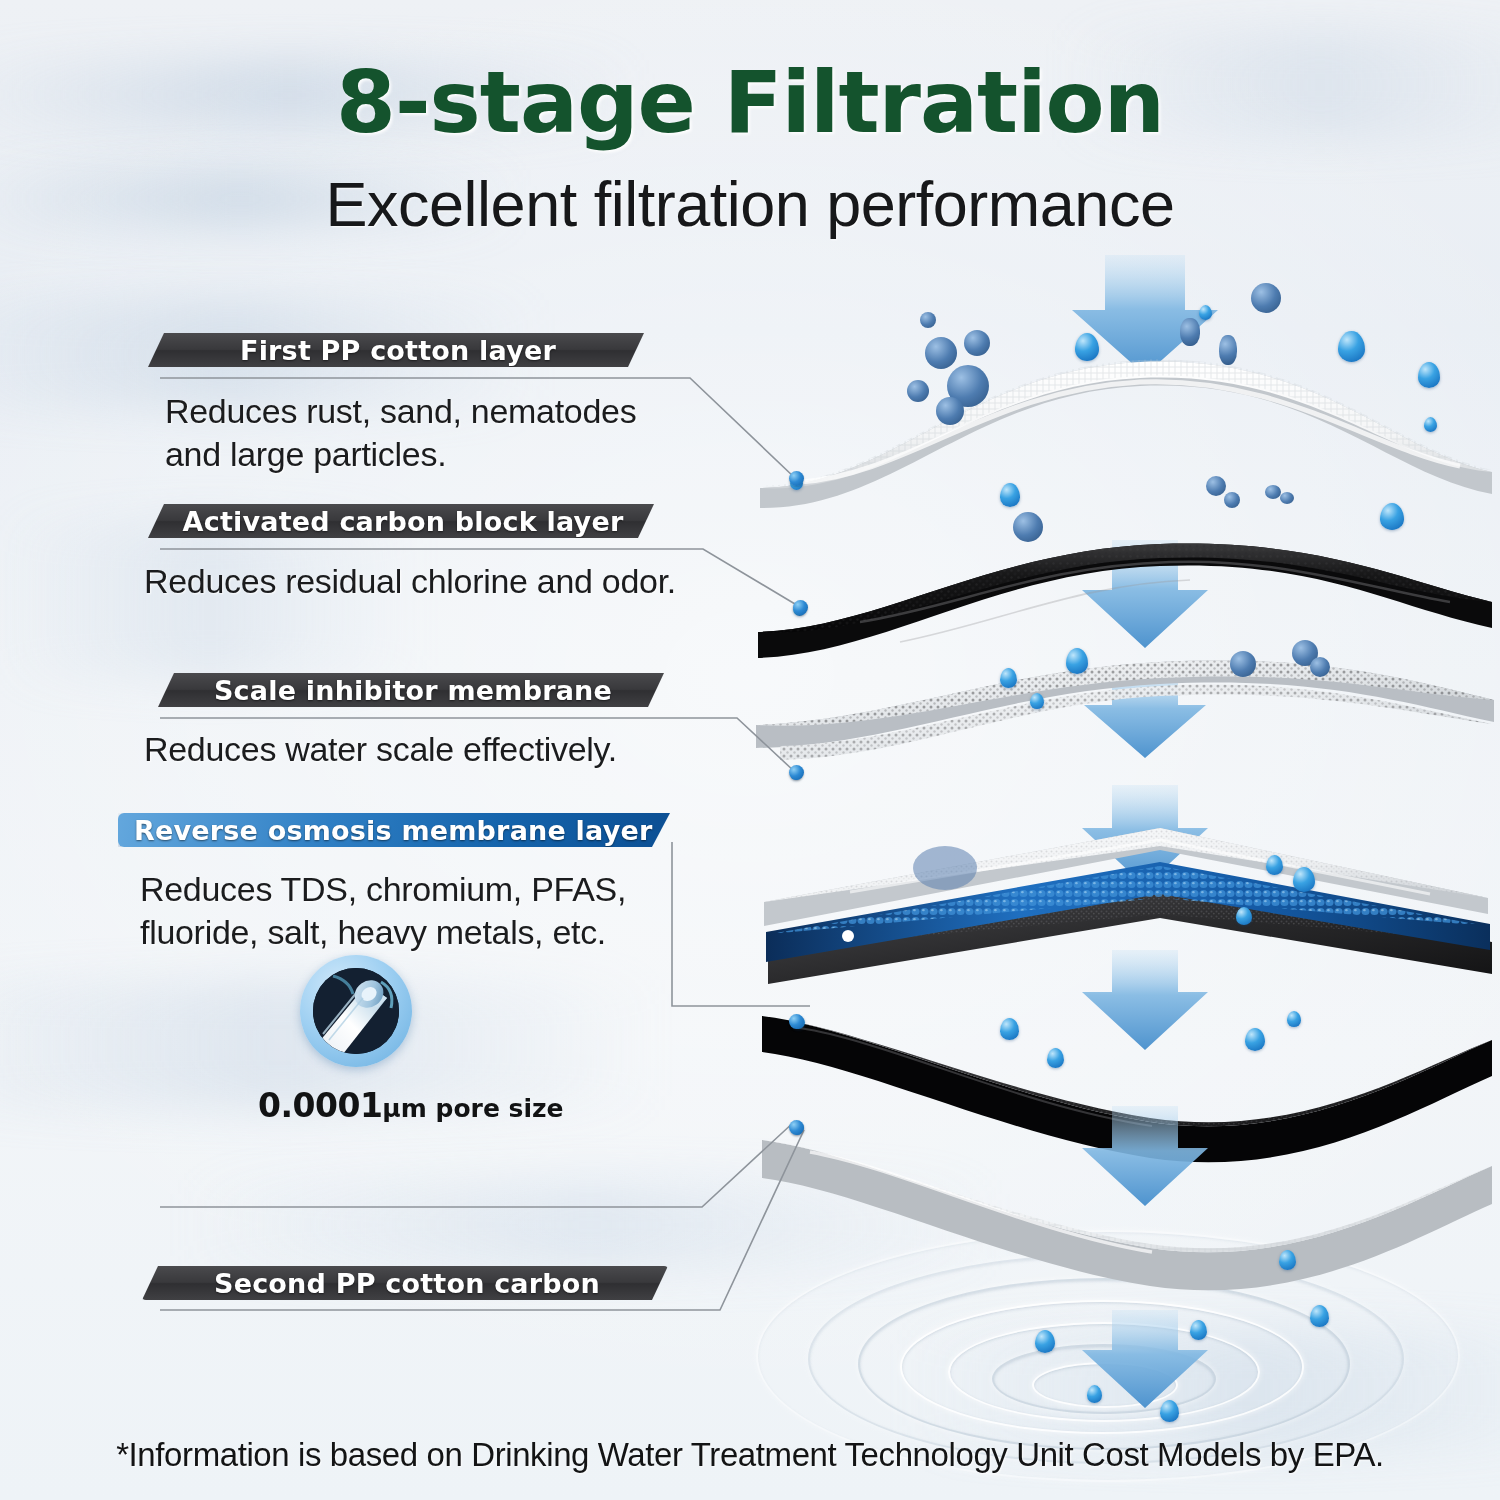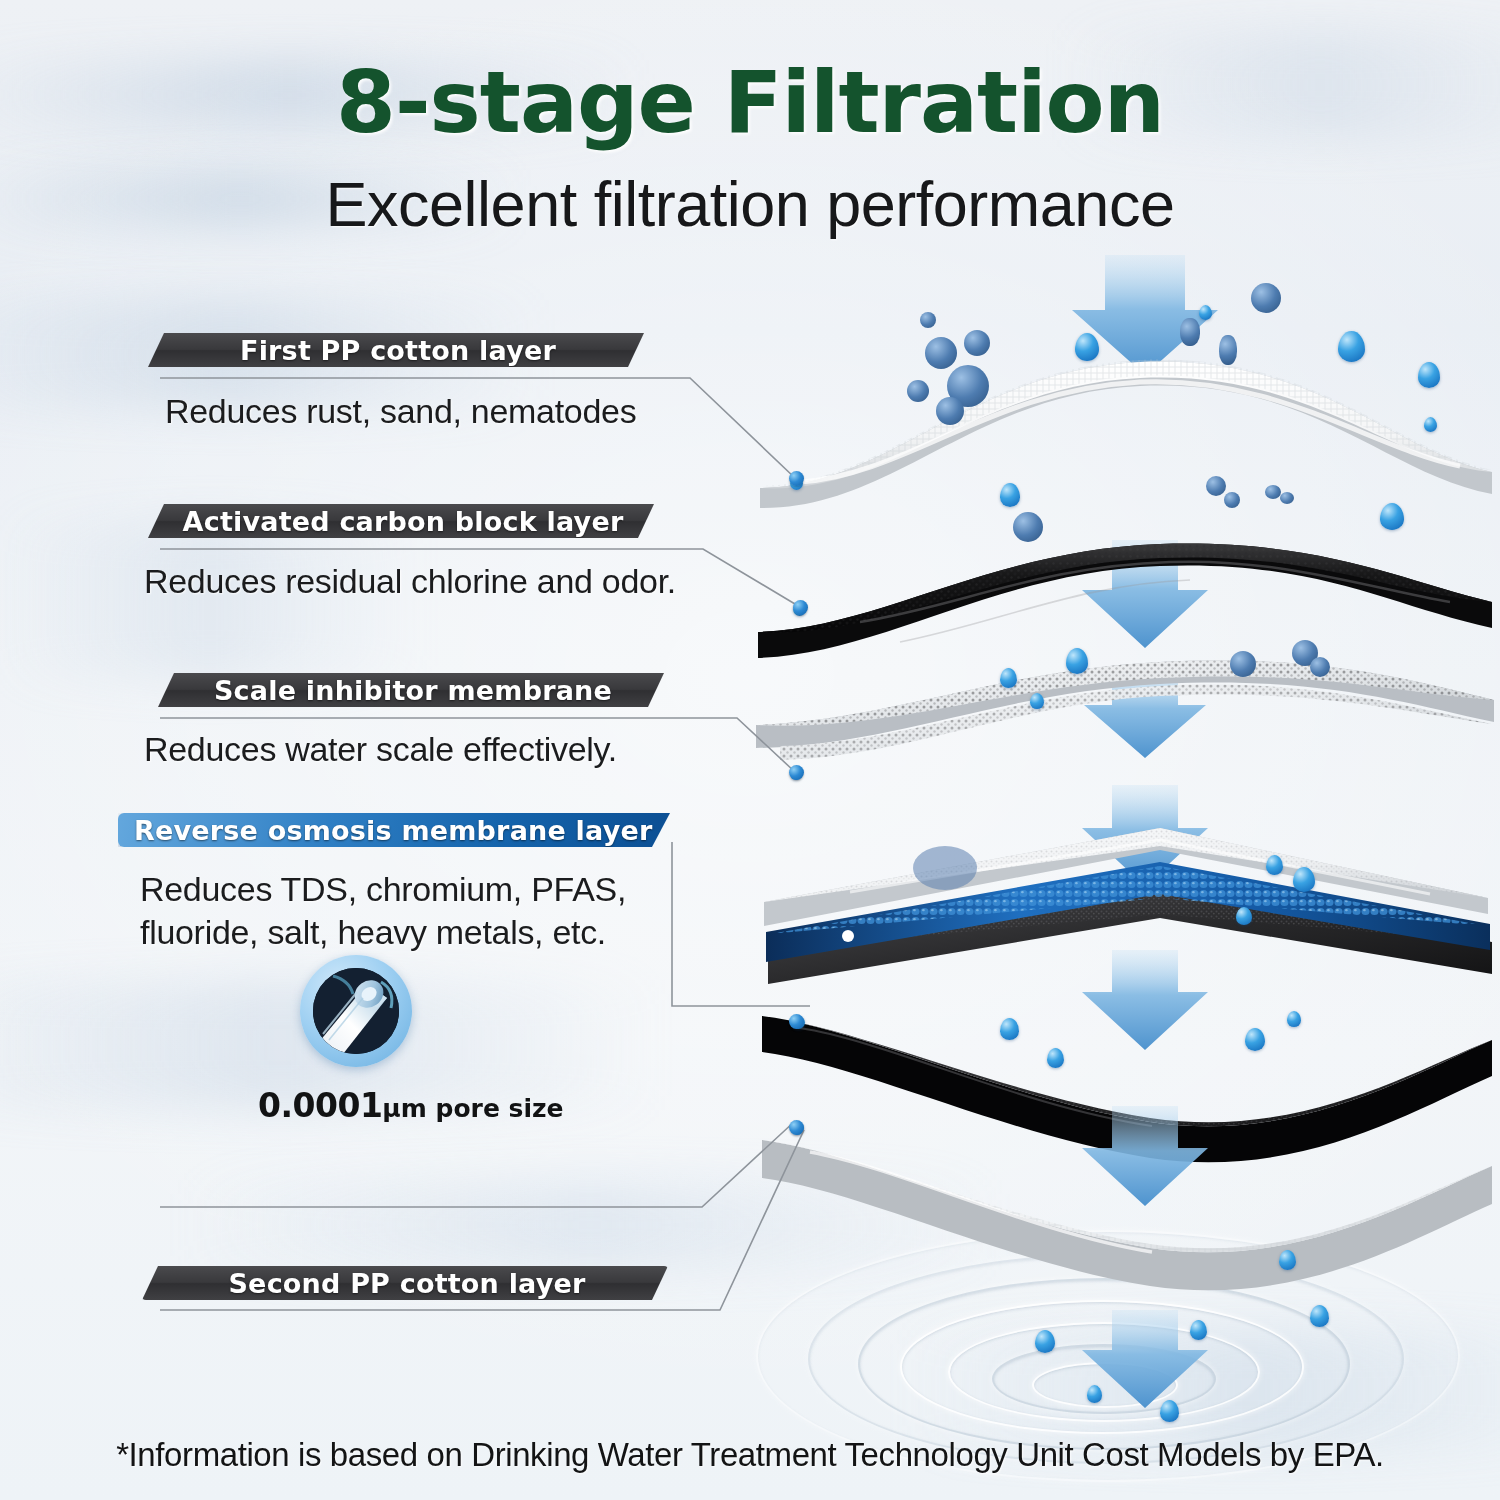--- a/index.html
+++ b/index.html
@@ -318,20 +318,21 @@
     <path class="leader" d="M672,842 L672,1006 L810,1006"></path>
     <path class="leader" d="M160,1207 L702,1207 L795,1121"></path>
     <path class="leader" d="M160,1310 L720,1310 L804,1130"></path>
   </svg>
 
   <div class="badge" style="left:148px;top:333px;width:440px;justify-content:center;">
     <span>First PP cotton layer</span>
   </div>
   <div class="desc" style="left:144px;top:390px;width:560px;margin-left:21px;">
     <div>Reduces rust, sand, nematodes</div>
+    <div>and large particles.</div>
   </div>
 
   <div class="badge" style="left:148px;top:504px;width:450px;justify-content:center;">
     <span>Activated carbon block layer</span>
   </div>
   <div class="desc" style="left:144px;top:560px;width:600px;">
     <div>Reduces residual chlorine and odor.</div>
   </div>
 
   <div class="badge" style="left:158px;top:673px;width:450px;justify-content:center;">
@@ -377,21 +378,21 @@
         </svg>
       </div>
     </div>
   </div>
   <div class="pore-label" style="left:258px;top:1086px;">
     <b>0.0001</b><span>μm pore size</span>
   </div>
 
 
   <div class="badge r0" style="left:142px;top:1266px;width:470px;justify-content:center;">
-    <span>Second PP cotton layer</span>
+    <span>Second PP cotton carbon</span>
   </div>
 
   <div class="dotend" style="left:789px;top:471px;"></div>
   <div class="dotend" style="left:793px;top:600px;"></div>
   <div class="dotend" style="left:789px;top:765px;"></div>
   <div class="dotend" style="left:789px;top:1014px;"></div>
   <div class="dotend" style="left:789px;top:1120px;"></div>
 
   <div class="footnote">*Information is based on Drinking Water Treatment Technology Unit Cost Models by EPA.</div>
 

